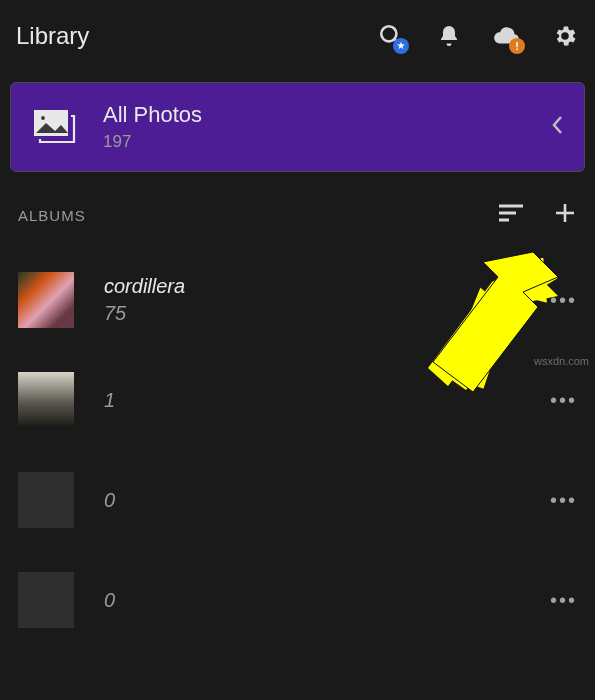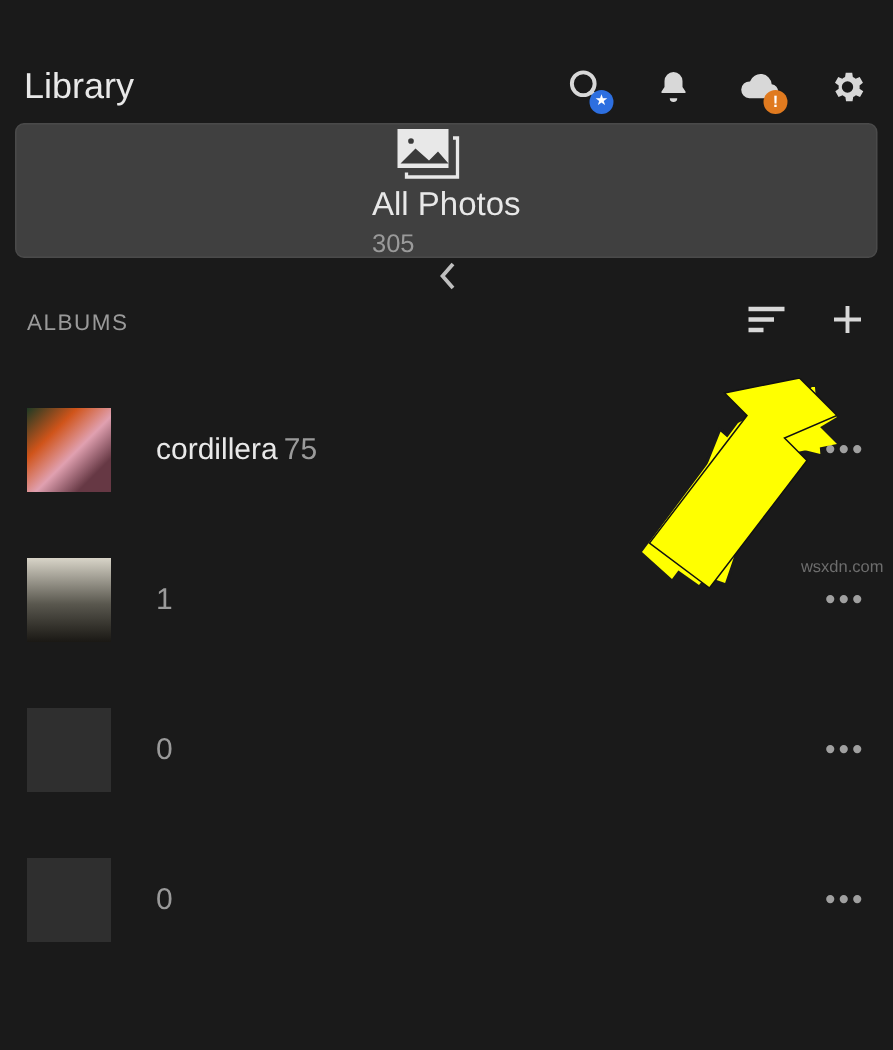--- a/index.html
+++ b/index.html
@@ -1,53 +1,53 @@
 <!DOCTYPE html>
 <html><head>
 <meta charset="utf-8">
 <style>
   * { box-sizing: border-box; margin: 0; padding: 0; font-family: -apple-system, "Segoe UI", sans-serif; }
   body { width: 595px; height: 700px; background: #1a1a1a; color: #e8e8e8; overflow: hidden; position: relative; }
 
   
-  .topbar { display: flex; align-items: flex-end; justify-content: space-between; height: 72px; padding: 0 16px; }
+  .topbar { display: flex; align-items: center; justify-content: space-between; height: 72px; padding: 0 16px; }
   .topbar-title { font-size: 24px; color: #e8e8e8; }
   .topbar-icons { display: flex; align-items: center; gap: 30px; }
   .topbar-icons .ico { position: relative; width: 28px; height: 28px; display: flex; align-items: center; justify-content: center; color: #d8d8d8; }
   .badge-star { position: absolute; right: -4px; bottom: -4px; width: 16px; height: 16px; background:#2d6fe0; border-radius:50%; color:#fff; font-size:10px; line-height:16px; text-align:center;}
   .badge-warn { position: absolute; right: -4px; bottom: -4px; width: 16px; height: 16px; background:#e07a1f; border-radius:50%; color:#fff; font-size:11px; font-weight:bold; line-height:16px; text-align:center;}
 
   
-  .allphotos { background:#404040; border:1px solid #4a4a4a; border-radius:6px; margin:10px 10px 24px 10px; height:90px; display:flex; align-items:center; padding:0 20px;flex-direction:column; }
+  .allphotos { background:#4c1d95; border:1px solid #4a4a4a; border-radius:6px; margin:10px 10px 24px 10px; height:90px; display:flex; align-items:center; padding:0 20px; }
   .allphotos .thumb { width:46px; height:40px; display:flex; align-items:center; justify-content:center; margin-right:26px;}
   .allphotos .txt { flex:1; display:flex; flex-direction:column; gap:4px;}
   .allphotos .txt .name { font-size:22px; color:#e8e8e8; }
   .allphotos .txt .cnt  { font-size:17px; color:#9a9a9a; }
   .allphotos .chev { color:#bfbfbf; }
 
   
   .section-hdr { display:flex; align-items:center; padding:0 18px; height:38px; margin-bottom:16px;justify-content:flex-end;}
   .section-hdr .lbl { font-size:15px; letter-spacing:1px; color:#9a9a9a; flex:1;}
   .section-hdr .sort-ico { color:#d8d8d8; margin-right:28px;}
   .section-hdr .plus-ico { color:#d8d8d8; }
 
   
   .album { display:flex; align-items:center; height:100px; padding:0 18px;}
   .album .thumb { width:56px; height:56px; background:#2f2f2f; margin-right:30px; background-size:cover; background-position:center;}
   .album .thumb.cord { background: linear-gradient(135deg,#1e3a24 0%, #d0541a 30%, #e0a0b0 55%, #663844 80%);}
   .album .thumb.dram { background: linear-gradient(180deg,#d8d4c8 0%, #59574e 55%, #1a1814 100%);}
-  .album .txt { flex:1; display:flex; flex-direction:row; gap:4px;}
+  .album .txt { flex:1; display:flex; flex-direction:column; gap:4px;font-style:italic;}
   .album .txt .name { font-size:20px; color:#e8e8e8; }
   .album .txt .cnt  { font-size:20px; color:#9a9a9a; }
   .album .more { color:#a0a0a0; letter-spacing:2px; font-size:20px;}
 
   
   .arrow-annot { position:absolute; left:388px; top:258px; pointer-events:none;}
 
-  .watermark { position:absolute; right:6px; bottom:316px; color:#6d6d6d; font-size:11px;}
+  .watermark { position:absolute; right:6px; bottom:333px; color:#6d6d6d; font-size:11px;}
 </style>
 </head>
 <body>
 
 <div class="topbar">
   <div class="topbar-title">Library</div>
   <div class="topbar-icons">
     <div class="ico">
       <svg width="26" height="26" viewBox="0 0 24 24" fill="none" stroke="currentColor" stroke-width="2.4">
           <circle cx="10" cy="10" r="7"></circle>
@@ -78,21 +78,21 @@
   <div class="thumb">
     <svg width="46" height="40" viewBox="0 0 46 40" fill="none" stroke="#e8e8e8" stroke-width="2.2">
       <rect x="3" y="3" width="34" height="26" fill="#e8e8e8" stroke="none"></rect>
       <circle cx="12" cy="11" r="3" fill="#3a3a3a"></circle>
       <path d="M5 26 L15 16 L24 24 L30 18 L37 26" fill="#3a3a3a" stroke="none"></path>
       <polyline points="40,9 43,9 43,35 9,35 9,32"></polyline>
     </svg>
   </div>
   <div class="txt">
     <div class="name">All Photos</div>
-    <div class="cnt">305</div>
+    <div class="cnt">197</div>
   </div>
   <div class="chev">
     <svg width="14" height="22" viewBox="0 0 14 22" fill="none" stroke="currentColor" stroke-width="2.5">
         <polyline points="11,3 4,11 11,19"></polyline>
       </svg>
   </div>
 </div>
 
 <div class="section-hdr">
   <div class="lbl">ALBUMS</div>

